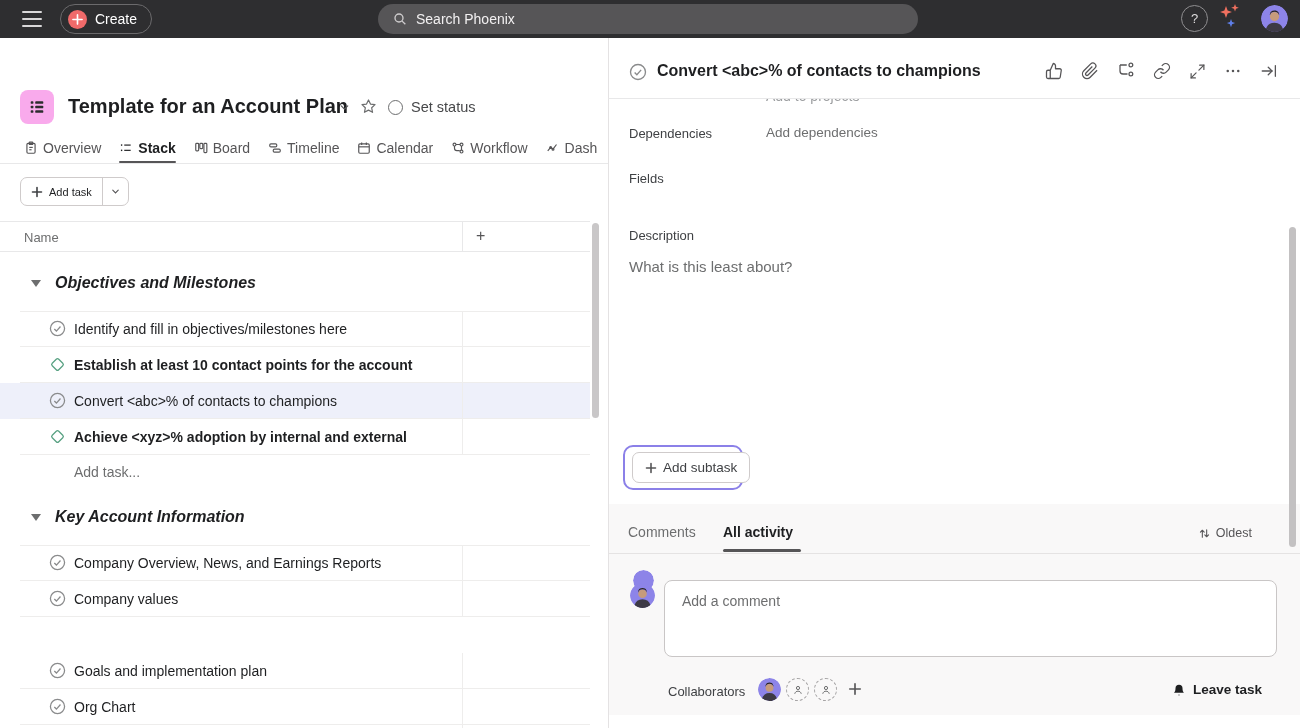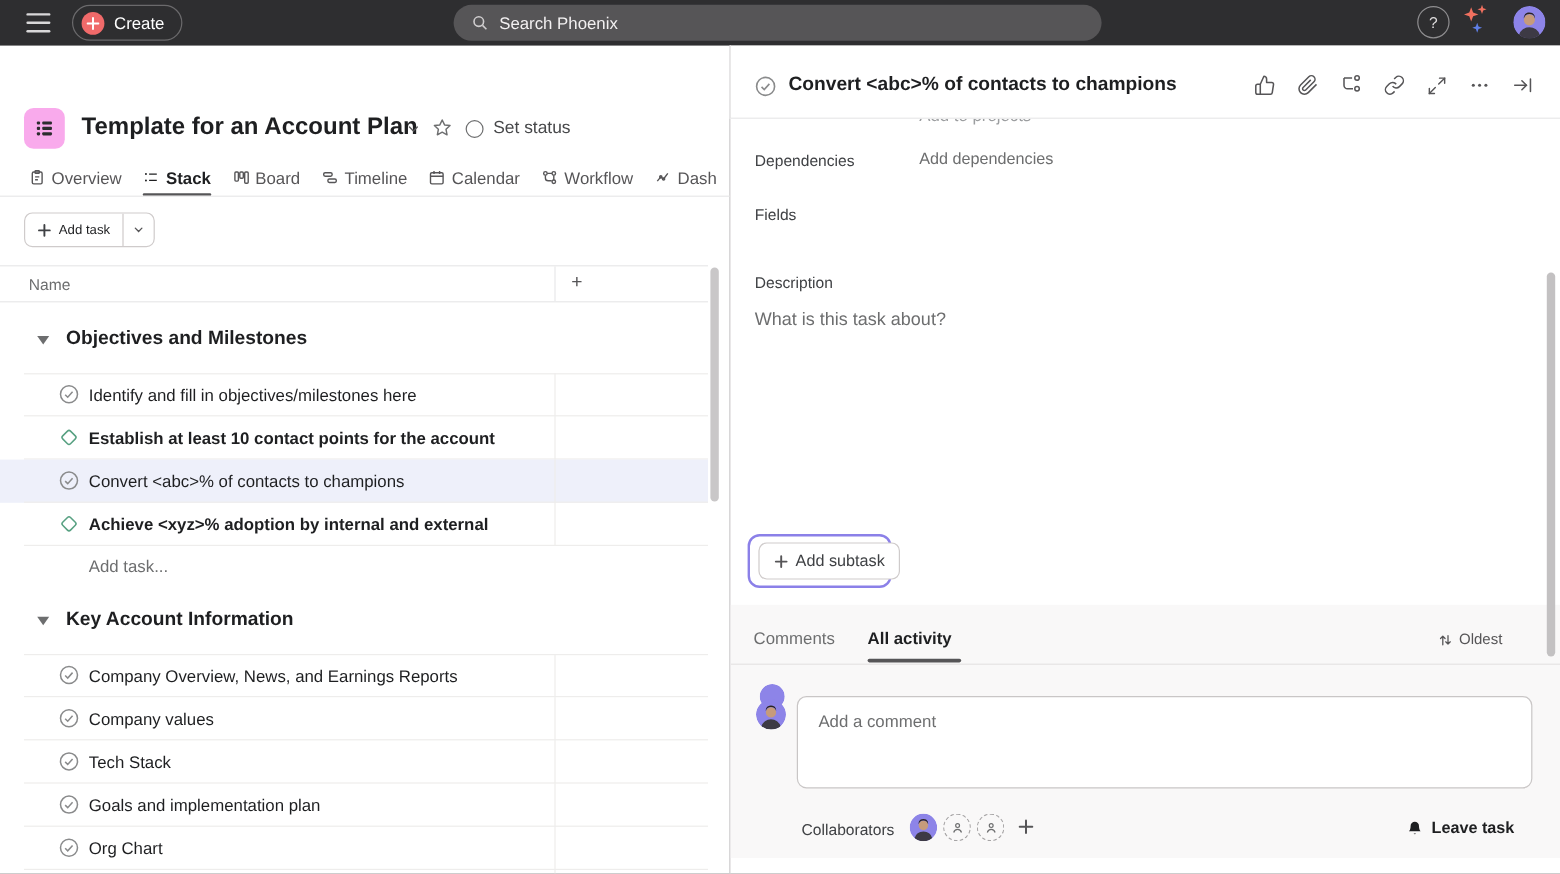--- a/index.html
+++ b/index.html
@@ -53,21 +53,21 @@
     border:1px solid #cfcbcb; border-radius:7px; overflow:hidden; background:#fff; cursor:pointer; }
   .addtask-main { display:flex; align-items:center; gap:6px; padding:0 10px; font-size:11px; color:#1e1f21;text-align:right; }
   .addtask-caret { display:flex; align-items:center; justify-content:center; width:26px; border-left:1px solid #cfcbcb; }
 
   
   .thead { position:absolute; left:0; top:183px; width:590px; height:31px; border-top:1px solid #e8e8e9; border-bottom:1px solid #e8e8e9; }
   .thead .colname { position:absolute; left:24px; top:8px; font-size:13px; color:#6d6e6f; }
   .thead .colplus { position:absolute; left:476px; top:5px; font-size:16px; color:#565557; cursor:pointer; }
   .colline { position:absolute; left:462px; top:0; width:1px; height:100%; background:#e8e8e9; }
 
-  .section-hdr { position:absolute; left:0; width:590px; height:34px; cursor:pointer; }
+  .section-hdr { position:absolute; left:0; width:590px; height:34px; cursor:pointer;font-style:italic; }
   .section-hdr .tri { position:absolute; left:31px; top:12px; width:0; height:0;
     border-left:5px solid transparent; border-right:5px solid transparent; border-top:7px solid #6d6e6f; }
   .section-hdr .ttl { position:absolute; left:55px; top:6px; font-size:16px; font-weight:700; color:#1e1f21; }
 
   .trow { position:absolute; left:0; width:590px; height:36px; cursor:pointer; }
   .trow::after { content:""; position:absolute; left:20px; right:0; bottom:0; height:1px; background:#eeedec; }
   .trow.first::before { content:""; position:absolute; left:20px; right:0; top:0; height:1px; background:#eeedec; }
   .trow .sicon { position:absolute; left:49px; top:9px; }
   .trow .tname { position:absolute; left:74px; top:10px; font-size:14px; color:#1e1f21; white-space:nowrap; }
   .trow.ms .tname { font-weight:700; }
@@ -346,28 +346,20 @@
       <div class="cdiv"></div>
     </div>
     <div class="trow first" style="top:507px">
       <svg class="sicon" width="17" height="17" viewBox="0 0 24 24" fill="none" stroke="#8a8b8c" stroke-width="1.8">
           <circle cx="12" cy="12" r="10"></circle>
           <path d="M7.5 12.6l3 3 5.7-6.4"></path>
         </svg>
       <span class="tname">Company Overview, News, and Earnings Reports</span>
       <div class="cdiv"></div>
     </div>
-    <div class="trow" style="top:579px">
-      <svg class="sicon" width="17" height="17" viewBox="0 0 24 24" fill="none" stroke="#8a8b8c" stroke-width="1.8">
-          <circle cx="12" cy="12" r="10"></circle>
-          <path d="M7.5 12.6l3 3 5.7-6.4"></path>
-        </svg>
-      <span class="tname">Tech Stack</span>
-      <div class="cdiv"></div>
-    </div>
     <div class="trow" style="top:615px">
       <svg class="sicon" width="17" height="17" viewBox="0 0 24 24" fill="none" stroke="#8a8b8c" stroke-width="1.8">
           <circle cx="12" cy="12" r="10"></circle>
           <path d="M7.5 12.6l3 3 5.7-6.4"></path>
         </svg>
       <span class="tname">Goals and implementation plan</span>
       <div class="cdiv"></div>
     </div>
     <div class="trow" style="top:651px">
       <svg class="sicon" width="17" height="17" viewBox="0 0 24 24" fill="none" stroke="#8a8b8c" stroke-width="1.8">
@@ -389,21 +381,21 @@
   <div class="right-panel">
 
     <div class="clip-text" style="left:157px; top:50px;">Add to projects</div>
 
     <div class="fld-label" style="left:20px; top:88px;">Dependencies</div>
     <div class="fld-value" style="left:157px; top:87px;">Add dependencies</div>
 
     <div class="fld-label" style="left:20px; top:133px;">Fields</div>
 
     <div class="fld-label" style="left:20px; top:190px;">Description</div>
-    <div class="desc-placeholder" style="left:20px; top:220px; position:absolute;">What is this task about?</div>
+    <div class="desc-placeholder" style="left:20px; top:220px; position:absolute;">What is this least about?</div>
 
     <div class="subtask-ring" style="left:14px; top:407px;"></div>
     <div class="subtask-btn" style="left:23px; top:414px;">
       <svg width="12" height="12" viewBox="0 0 12 12">
           <path d="M6 1.5v9M1.5 6h9" stroke="#565557" stroke-width="1.6" stroke-linecap="round"></path>
         </svg>
       <span>Add subtask</span>
     </div>
 
     <div class="comments-sec" style="left:0; top:466px;">

